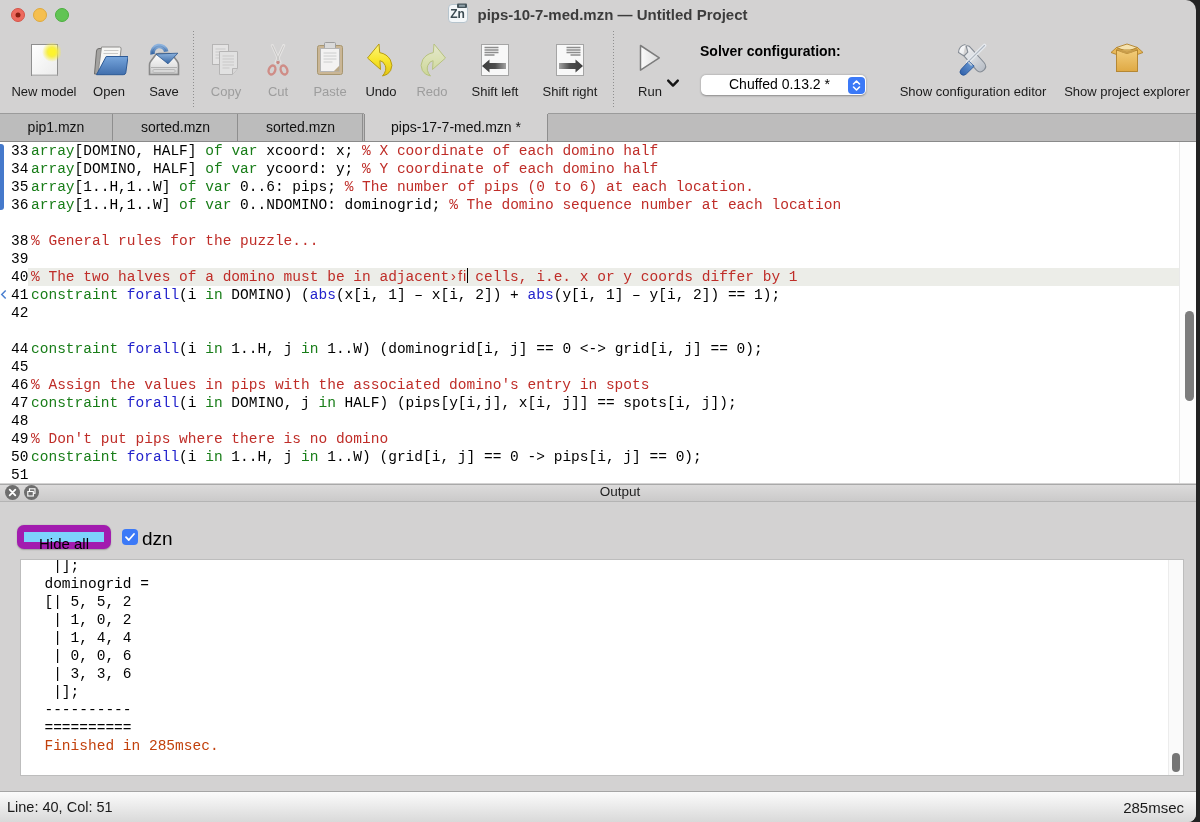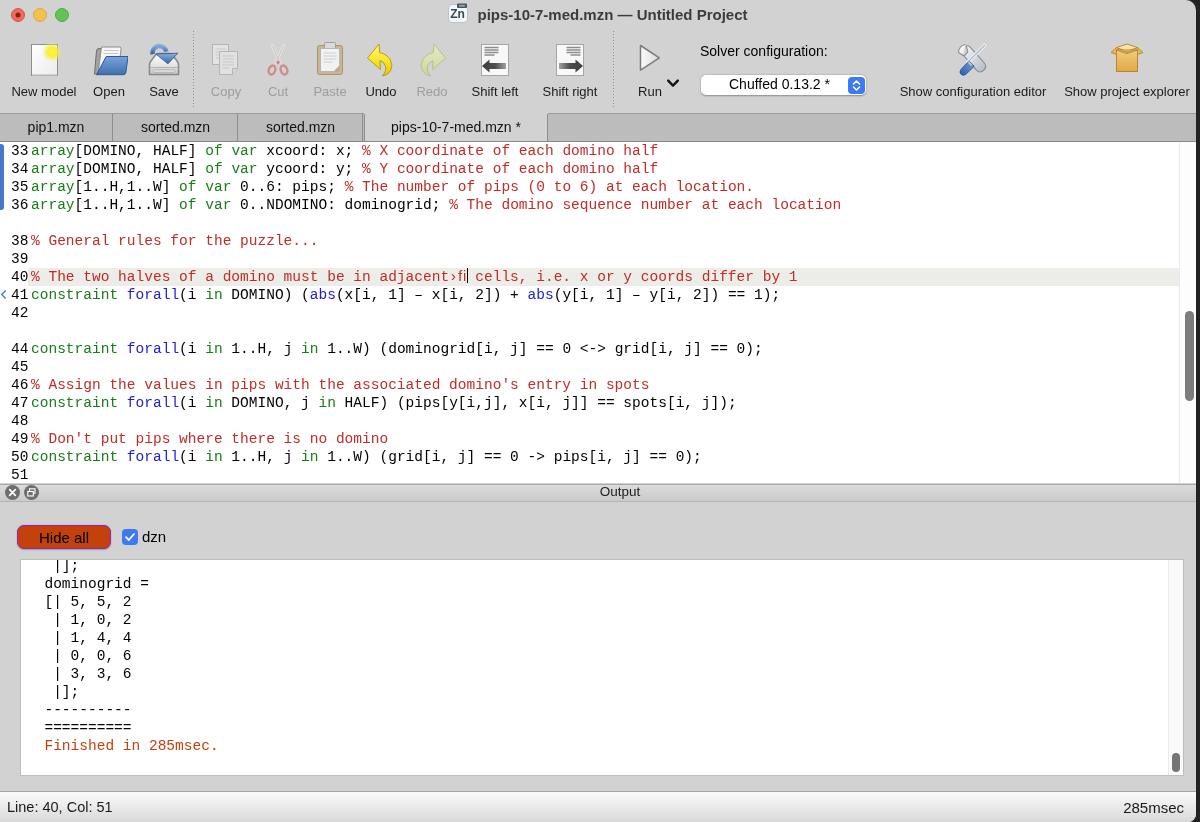--- a/index.html
+++ b/index.html
@@ -43,25 +43,25 @@
 .f { color:#2222cc; } 
 .c { color:#bf2d28; }
 
 .vsb { position:absolute; right:0; top:0; width:17.5px; height:100%; background:#fdfdfd; border-left:1px solid #e9e9e9; }
 .vsb .thumb { position:absolute; left:5.5px; width:9px; border-radius:4.5px; background:#7d7d7d; }
 
 .outhdr { position:absolute; left:0; top:484px; width:1196px; height:18px; background:linear-gradient(#dcdbdb,#cbcaca);
   border-top:1px solid #a9a9a9; border-bottom:1px solid #b4b4b4; font-size:13px; color:#222;
   text-align:center; line-height:18px; }
 .circbtn { position:absolute; top:485px; width:15px; height:15px; border-radius:50%; background:#6e6e6e; }
-.hideall { position:absolute; left:17px; top:525px; width:94px; height:24px; background:#c2410c;
-  border:1px solid #a21caf; border-radius:7px; font-size:15px; color:#000; text-align:center; line-height:23px;
+.hideall { position:absolute; left:17px; top:525px; width:94px; height:24px; background:#7dd3fc;
+  border:7px solid #a21caf; border-radius:7px; font-size:15px; color:#000; text-align:center; line-height:23px;
   box-shadow:0 0.5px 1.5px rgba(0,0,0,0.25); }
 .cbx { position:absolute; left:122px; top:529px; width:16px; height:16px; background:#3b79f7; border-radius:4px; }
-.cbxlbl { position:absolute; left:142px; top:528px; font-size:15px; color:#000; }
+.cbxlbl { position:absolute; left:142px; top:528px; font-size:19px; color:#000; }
 .outbox { position:absolute; left:20px; top:559px; width:1164px; height:217px; background:#fff;
   border:1px solid #bdbdbd; overflow:hidden; font-family:"Liberation Mono", monospace; font-size:14.53px; }
 .orow { position:absolute; left:6px; height:18px; line-height:18px; white-space:pre; color:#000; }
 .blue { color:#c2410c; }
 .outsb { position:absolute; right:0; top:0; width:15px; height:100%; background:#fafafa; border-left:1px solid #ececec; }
 .outsb .thumb { position:absolute; left:3px; width:8px; height:19px; border-radius:4px; background:#757575; bottom:3px; }
 
 .statusbar { position:absolute; left:0; top:791px; width:1196px; height:31px;
   background:linear-gradient(#fbfbfb,#d9d9d9); border-top:1px solid #a5a5a5; font-size:13.5px; color:#1a1a1a; }
 .statusbar .l { position:absolute; left:7px; top:7px; font-size:14.5px; }
@@ -247,21 +247,21 @@
               <stop offset="1" stop-color="#dcdcdc"></stop>
             </linearGradient>
           </defs>
 <path d="M1.5 1.5 L20.3 13.8 L1.5 26.2 Z" fill="url(#gt)" stroke="#7c7c7c" stroke-width="1.5" stroke-linejoin="round"></path>
         </svg>
         <div class="lbl">Run</div>
       </div>
       <svg style="position:absolute;left:666px;top:50px;" width="14" height="12" viewBox="0 0 14 12">
         <path d="M2.2 2.6 L7 7.6 L11.8 2.6" fill="none" stroke="#151515" stroke-width="2.4" stroke-linecap="round" stroke-linejoin="round"></path>
       </svg>
-    <div style="position:absolute; left:700px; top:15px; font-size:14px; color:#000;">Solver configuration:</div>
+    <div style="position:absolute; left:700px; top:15px; font-size:14px; color:#000;font-weight:bold;">Solver configuration:</div>
     <div style="position:absolute; left:701px; top:47px; width:165px; height:20px; background:#fff; border-radius:5px; box-shadow:0 0.5px 2px rgba(0,0,0,0.35);">
       <div style="position:absolute; left:11px; top:1px; font-size:14px; color:#000;margin-left:17px;">Chuffed 0.13.2 *</div>
       <div style="position:absolute; right:1.5px; top:1.5px; width:17px; height:17px; background:#3b79f7; border-radius:4px;">
         <svg width="17" height="17" viewBox="0 0 17 17">
             <path d="M5.5 7 L8.5 4 L11.5 7" fill="none" stroke="#fff" stroke-width="1.6" stroke-linecap="round" stroke-linejoin="round"></path>
             <path d="M5.5 10 L8.5 13 L11.5 10" fill="none" stroke="#fff" stroke-width="1.6" stroke-linecap="round" stroke-linejoin="round"></path>
           </svg>
       </div>
     </div>
     <div class="tbtn" style="left:903px; width:140px;">
@@ -299,21 +299,21 @@
 <path d="M8.5 7 L19 10.5 L29.5 7" fill="none" stroke="#b1822a" stroke-width="0.9"></path>
 <path d="M12 6.2 Q19 10.2 26 6.2 L26 8.4 Q19 12.4 12 8.4 Z" fill="#c79c4a"></path>
         </svg>
         <div class="lbl">Show project explorer</div>
       </div>
   </div>
   <div class="tabbar">
     <div class="tab" style="left:0; width:113px;">pip1.mzn</div>
     <div class="tab" style="left:114px; width:124px;">sorted.mzn</div>
     <div class="tab" style="left:239px; width:124px;">sorted.mzn</div>
-    <div class="tab active" style="left:364px; width:184px;">pips-10-7-med.mzn *</div>
+    <div class="tab active" style="left:364px; width:184px;">pips-17-7-med.mzn *</div>
     <div style="position:absolute;left:364px;width:184px;top:-1px;height:1px;background:#d3d2d2;"></div>
   </div>
   <div class="editor" id="editor">
       <div class="crow" style="top: 0px;"><span class="num">33</span><span class="code"><span class="k">array</span><span>[DOMINO, HALF] </span><span class="k">of</span><span> </span><span class="k">var</span><span> xcoord: x; </span><span class="c">% X coordinate of each domino half</span></span></div>
       <div class="crow" style="top: 18px;"><span class="num">34</span><span class="code"><span class="k">array</span><span>[DOMINO, HALF] </span><span class="k">of</span><span> </span><span class="k">var</span><span> ycoord: y; </span><span class="c">% Y coordinate of each domino half</span></span></div>
       <div class="crow" style="top: 36px;"><span class="num">35</span><span class="code"><span class="k">array</span><span>[1..H,1..W] </span><span class="k">of</span><span> </span><span class="k">var</span><span> 0..6: pips; </span><span class="c">% The number of pips (0 to 6) at each location.</span></span></div>
       <div class="crow" style="top: 54px;"><span class="num">36</span><span class="code"><span class="k">array</span><span>[1..H,1..W] </span><span class="k">of</span><span> </span><span class="k">var</span><span> 0..NDOMINO: dominogrid; </span><span class="c">% The domino sequence number at each location</span></span></div>
       <div class="crow" style="top: 90px;"><span class="num">38</span><span class="code"><span class="c">% General rules for the puzzle...</span></span></div>
       <div class="crow" style="top: 108px;"><span class="num">39</span><span class="code"></span></div>
       <div class="crow" style="top: 126px;"><div class="hl" style="position: absolute; left: 28px; right: 17.5px; top: 0px; height: 18px;"></div><span class="num">40</span><span class="code"><span class="c">% The two halves of a domino must be in adjacent›ﬁ</span><span style="display: inline-block; width: 1.5px; height: 15px; background: rgb(0, 0, 0); vertical-align: -2px; margin-right: -1.5px;"></span><span class="c"> cells, i.e. x or y coords differ by 1</span></span></div>

